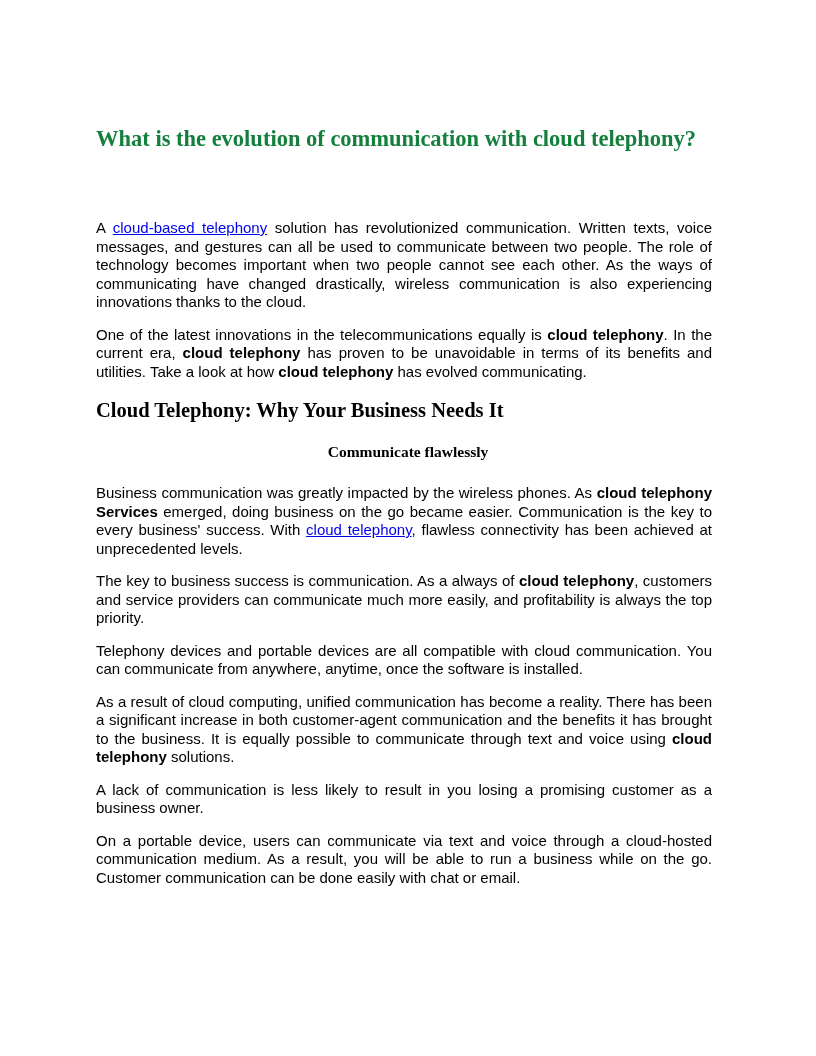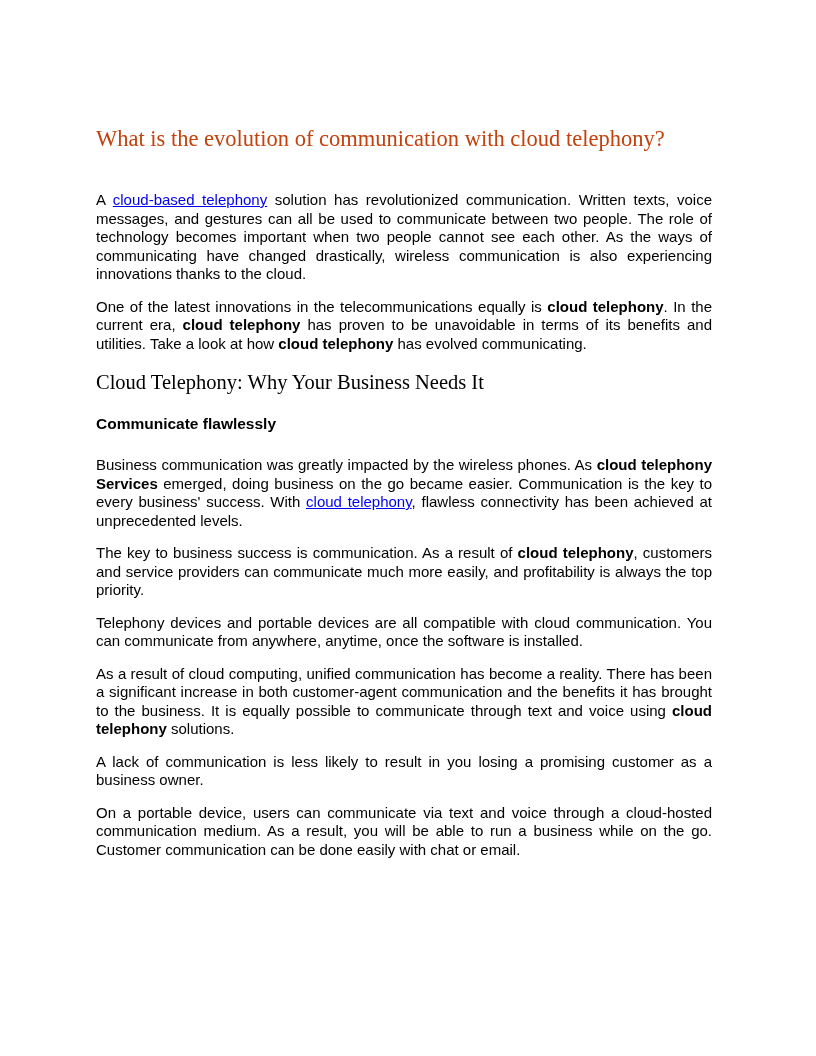--- a/index.html
+++ b/index.html
@@ -13,42 +13,43 @@
     overflow: hidden;
   }
   .page {
     width: 816px;
     height: 1056px;
     background: #ffffff;
     padding: 122px 96px 0 96px;
   }
   .doc h1 {
     font-family: "Liberation Serif", "DejaVu Serif", serif;
-    font-weight: 400;
+    font-weight: 700;
     font-size: 22.5px;
     line-height: 33px;
     text-align: justify;
-    margin: 0 0 36px 0;
-    color: #c2410c;
+    margin: 0 0 64px 0;
+    color: #15803d;
   }
   .doc h2 {
     font-family: "Liberation Serif", "DejaVu Serif", serif;
-    font-weight: 400;
+    font-weight: 700;
     font-size: 20.5px;
     line-height: 30px;
     margin: 14px 0 0 0;
     color: #000000;
   }
   .doc h3 {
-    font-family: Liberation Sans, sans-serif;
+    font-family: Liberation Serif, serif;
     font-weight: 700;
     font-size: 15.5px;
     line-height: 20px;
     margin: 17px 0 22px 0;
     color: #000000;
+    text-align: center;
   }
   .doc p {
     font-size: 15px;
     line-height: 18.5px;
     text-align: justify;
     margin: 0 8px 14px 0;
     color: #000000;
   }
   .doc p strong { font-weight: 700; }
   .doc a.inline-link {
@@ -61,19 +62,19 @@
 <body>
 
 <div class="page">
   <div class="doc" id="doc-root">
       <h1><span>What is the evolution of communication with cloud telephony?</span></h1>
       <p><span>A </span><a class="inline-link" style="color: rgb(0, 0, 238);">cloud-based telephony</a><span> solution has revolutionized communication. Written texts, voice messages, and gestures can all be used to communicate between two people. The role of technology becomes important when two people cannot see each other. As the ways of communicating have changed drastically, wireless communication is also experiencing innovations thanks to the cloud.</span></p>
       <p><span>One of the latest innovations in the telecommunications equally is </span><strong>cloud telephony</strong><span>. In the current era, </span><strong>cloud telephony</strong><span> has proven to be unavoidable in terms of its benefits and utilities. Take a look at how </span><strong>cloud telephony</strong><span> has evolved communicating.</span></p>
       <h2><span>Cloud Telephony: Why Your Business Needs It</span></h2>
       <h3><span>Communicate flawlessly</span></h3>
       <p><span>Business communication was greatly impacted by the wireless phones. As </span><strong>cloud telephony Services</strong><span> emerged, doing business on the go became easier. Communication is the key to every business' success. With </span><a class="inline-link" style="color: rgb(0, 0, 238);">cloud telephony</a><span>, flawless connectivity has been achieved at unprecedented levels.</span></p>
-      <p><span>The key to business success is communication. As a result of </span><strong>cloud telephony</strong><span>, customers and service providers can communicate much more easily, and profitability is always the top priority.</span></p>
+      <p><span>The key to business success is communication. As a always of </span><strong>cloud telephony</strong><span>, customers and service providers can communicate much more easily, and profitability is always the top priority.</span></p>
       <p><span>Telephony devices and portable devices are all compatible with cloud communication. You can communicate from anywhere, anytime, once the software is installed.</span></p>
       <p><span>As a result of cloud computing, unified communication has become a reality. There has been a significant increase in both customer-agent communication and the benefits it has brought to the business. It is equally possible to communicate through text and voice using </span><strong>cloud telephony</strong><span> solutions.</span></p>
       <p><span>A lack of communication is less likely to result in you losing a promising customer as a business owner.</span></p>
       <p><span>On a portable device, users can communicate via text and voice through a cloud-hosted communication medium. As a result, you will be able to run a business while on the go. Customer communication can be done easily with chat or email.</span></p>
     </div>
 </div>
 
 </body></html>

